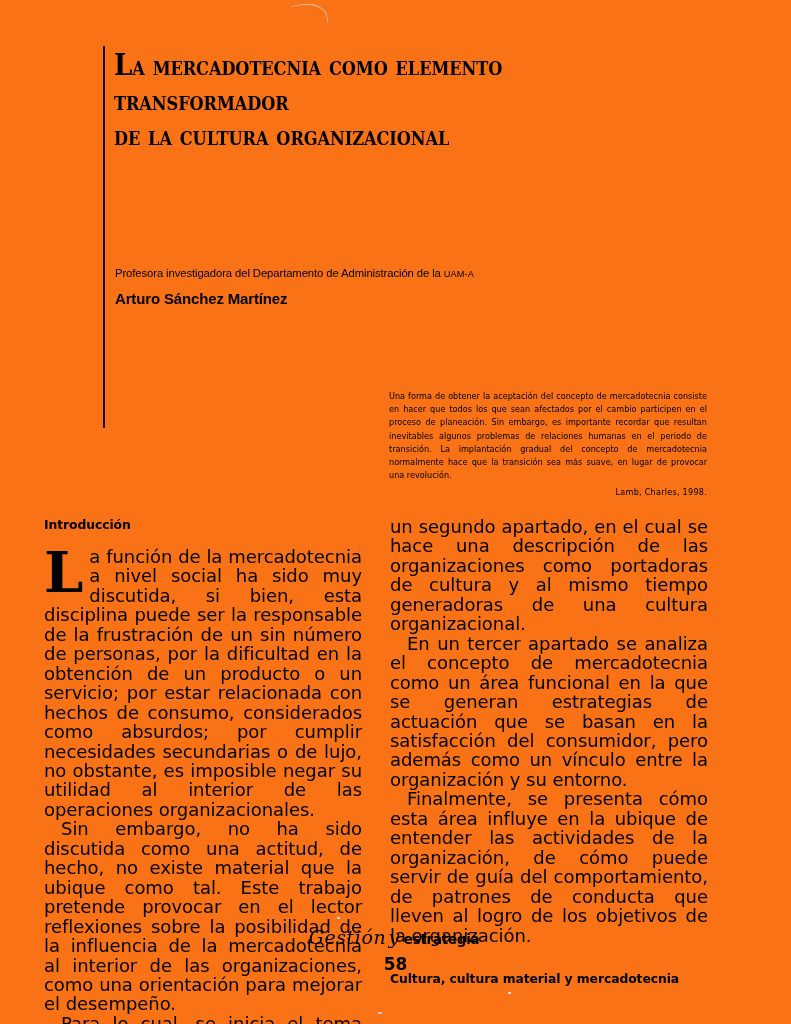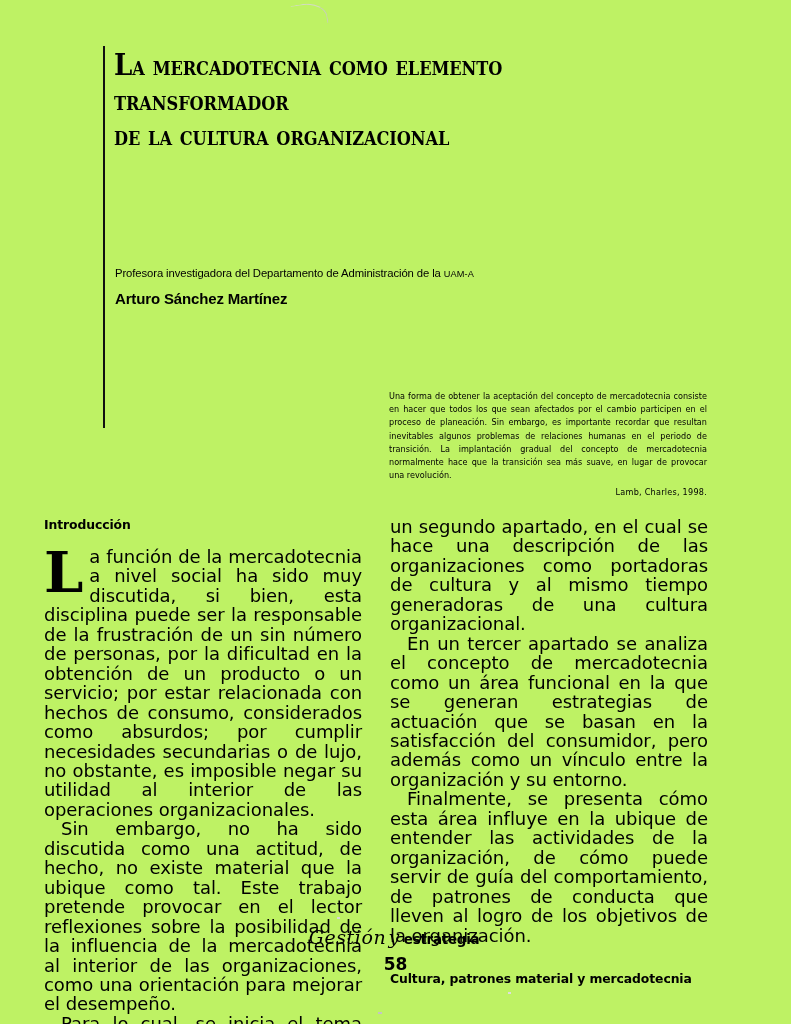--- a/index.html
+++ b/index.html
@@ -6,21 +6,21 @@
   html, body {
     margin: 0;
     padding: 0;
     background: #ffffff;
   }
 
   .page {
     position: relative;
     width: 791px;
     height: 1024px;
-    background: #bef264;
+    background: #f97316;
     overflow: hidden;
     font-family: "DejaVu Sans", sans-serif;
     color: #000000;
     -webkit-font-smoothing: antialiased;
   }
 
   
   .scan-artifact {
     position: absolute;
     pointer-events: none;
@@ -267,21 +267,21 @@
       <h2 class="sec-heading">Introducción</h2>
       <p class="body-p dropcap-p">La función de la mercadotecnia a nivel social ha sido muy discutida, si bien, esta disciplina puede ser la responsable de la frustración de un sin número de personas, por la dificultad en la obtención de un producto o un servicio; por estar relacionada con hechos de consumo, considerados como absurdos; por cumplir necesidades secundarias o de lujo, no obstante, es imposible negar su utilidad al interior de las operaciones organizacionales.</p>
       <p class="body-p">Sin embargo, no ha sido discutida como una actitud, de hecho, no existe material que la ubique como tal. Este trabajo pretende provocar en el lector reflexiones sobre la posibilidad de la influencia de la mercadotecnia al interior de las organizaciones, como una orientación para mejorar el desempeño.</p>
       <p class="body-p">Para lo cual, se inicia el tema abordando el concepto de cultura, en donde se indican los aspectos que integran este concepto y cómo ha modificado su entorno generando una cultura material. Esto permite llevar este concepto de cultura a la organización en</p>
     </div>
 
     <div class="col col-right">
       <p class="body-p">un segundo apartado, en el cual se hace una descripción de las organizaciones como portadoras de cultura y al mismo tiempo generadoras de una cultura organizacional.</p>
       <p class="body-p">En un tercer apartado se analiza el concepto de mercadotecnia como un área funcional en la que se generan estrategias de actuación que se basan en la satisfacción del consumidor, pero además como un vínculo entre la organización y su entorno.</p>
       <p class="body-p">Finalmente, se presenta cómo esta área influye en la ubique de entender las actividades de la organización, de cómo puede servir de guía del comportamiento, de patrones de conducta que lleven al logro de los objetivos de la organización.</p>
-      <h2 class="sec-heading spaced-above">Cultura, patrones material y mercadotecnia</h2>
+      <h2 class="sec-heading spaced-above">Cultura, cultura material y mercadotecnia</h2>
     </div>
 
   </div>
 
   <div class="footer">
     <div class="logo"><span class="logo-ges">Gestión</span><span class="logo-y">y</span><span class="logo-est">estrategia</span></div>
     <div class="page-number">58</div>
   </div>
 
 </div>

